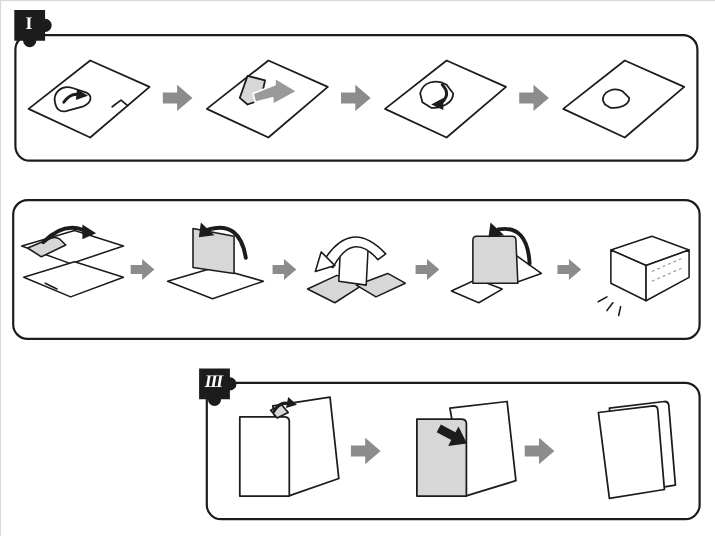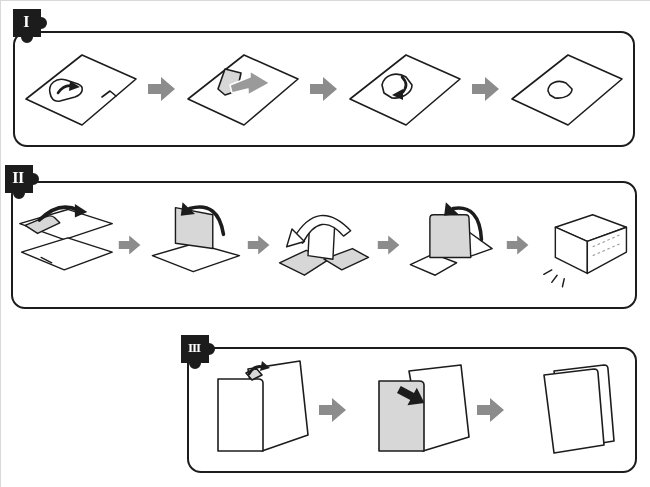--- a/index.html
+++ b/index.html
@@ -11,21 +11,21 @@
          background:#fff;display:flex;align-items:center;justify-content:space-evenly;}
   #panel-1{left:12px;top:30px;width:622px;height:116px;}
   #panel-2{left:10px;top:180px;width:626px;height:128px;}
   #panel-3{left:186px;top:346px;width:450px;height:126px;}
 
   .badge{position:absolute;width:40px;height:40px;z-index:5;}
   .badge svg{position:absolute;left:0;top:0;width:40px;height:40px;}
   .badge .label{position:absolute;left:0;top:0;width:30px;height:30px;line-height:30px;
                 text-align:center;color:#ffffff;font-weight:bold;font-size:16px;
                 font-family:"Liberation Serif", serif;letter-spacing:-0.5px;}
-  .badge .label.small{font-size:13px;letter-spacing:-1px;}
+  .badge .label.small{font-size:16px;letter-spacing:-1px;font-style:italic;}
   #badge-1{left:10px;top:6px;}
   #badge-2{left:2px;top:162px;}
   #badge-3{left:178px;top:332px;}
 
   .step{flex:0 0 auto;display:block;}
   .p2step{width:100px;height:96px;}
   .sarrow{flex:0 0 auto;width:30px;height:30px;}
   #panel-2 .sarrow{width:24px;height:24px;}
   .sarrow polygon{fill:#8c8c8c;}
 
@@ -144,26 +144,20 @@
 
     <svg class="step p2step" viewBox="0 0 112 108">
       <polygon class="fillw" points="26,34 68,20 106,34 62,50"></polygon>
       <polygon class="fillw" points="26,34 62,50 62,86 26,68"></polygon>
       <polygon class="fillw" points="62,50 106,34 106,62 62,86"></polygon>
       <path class="dash" d="M68,56 L100,42 M68,66 L100,52"></path>
       <path class="line" d="M28,88 l-6,8 M36,92 l-2,9 M22,82 l-9,5"></path>
     </svg>
   </div>
 
-  <div class="badge" id="badge-2">
-    <svg viewBox="0 0 40 40">
-      <path class="black" d="M2,2 H30 V10 A6,6 0 1 1 30,22 V30 H22 A6,6 0 1 1 10,30 H2 Z"></path>
-    </svg>
-    <span class="label">II</span>
-  </div>
 
   <div class="panel" id="panel-3">
 
     <svg class="step" width="122" height="106" viewBox="0 0 122 106">
       <polygon class="fillw" points="56,12 108,4 116,78 70,94"></polygon>
       <path class="fillw" d="M26,22 L66,22 Q71,22 71,26 L71,94 L26,94 Z"></path>
       <polygon class="fillg" points="54,16 64,11 70,18 60,23"></polygon>
       <path class="mid" d="M57,17 Q63,7 71,10"></path>
       <polygon class="black" points="70,4 78,11 68,14"></polygon>
     </svg>

